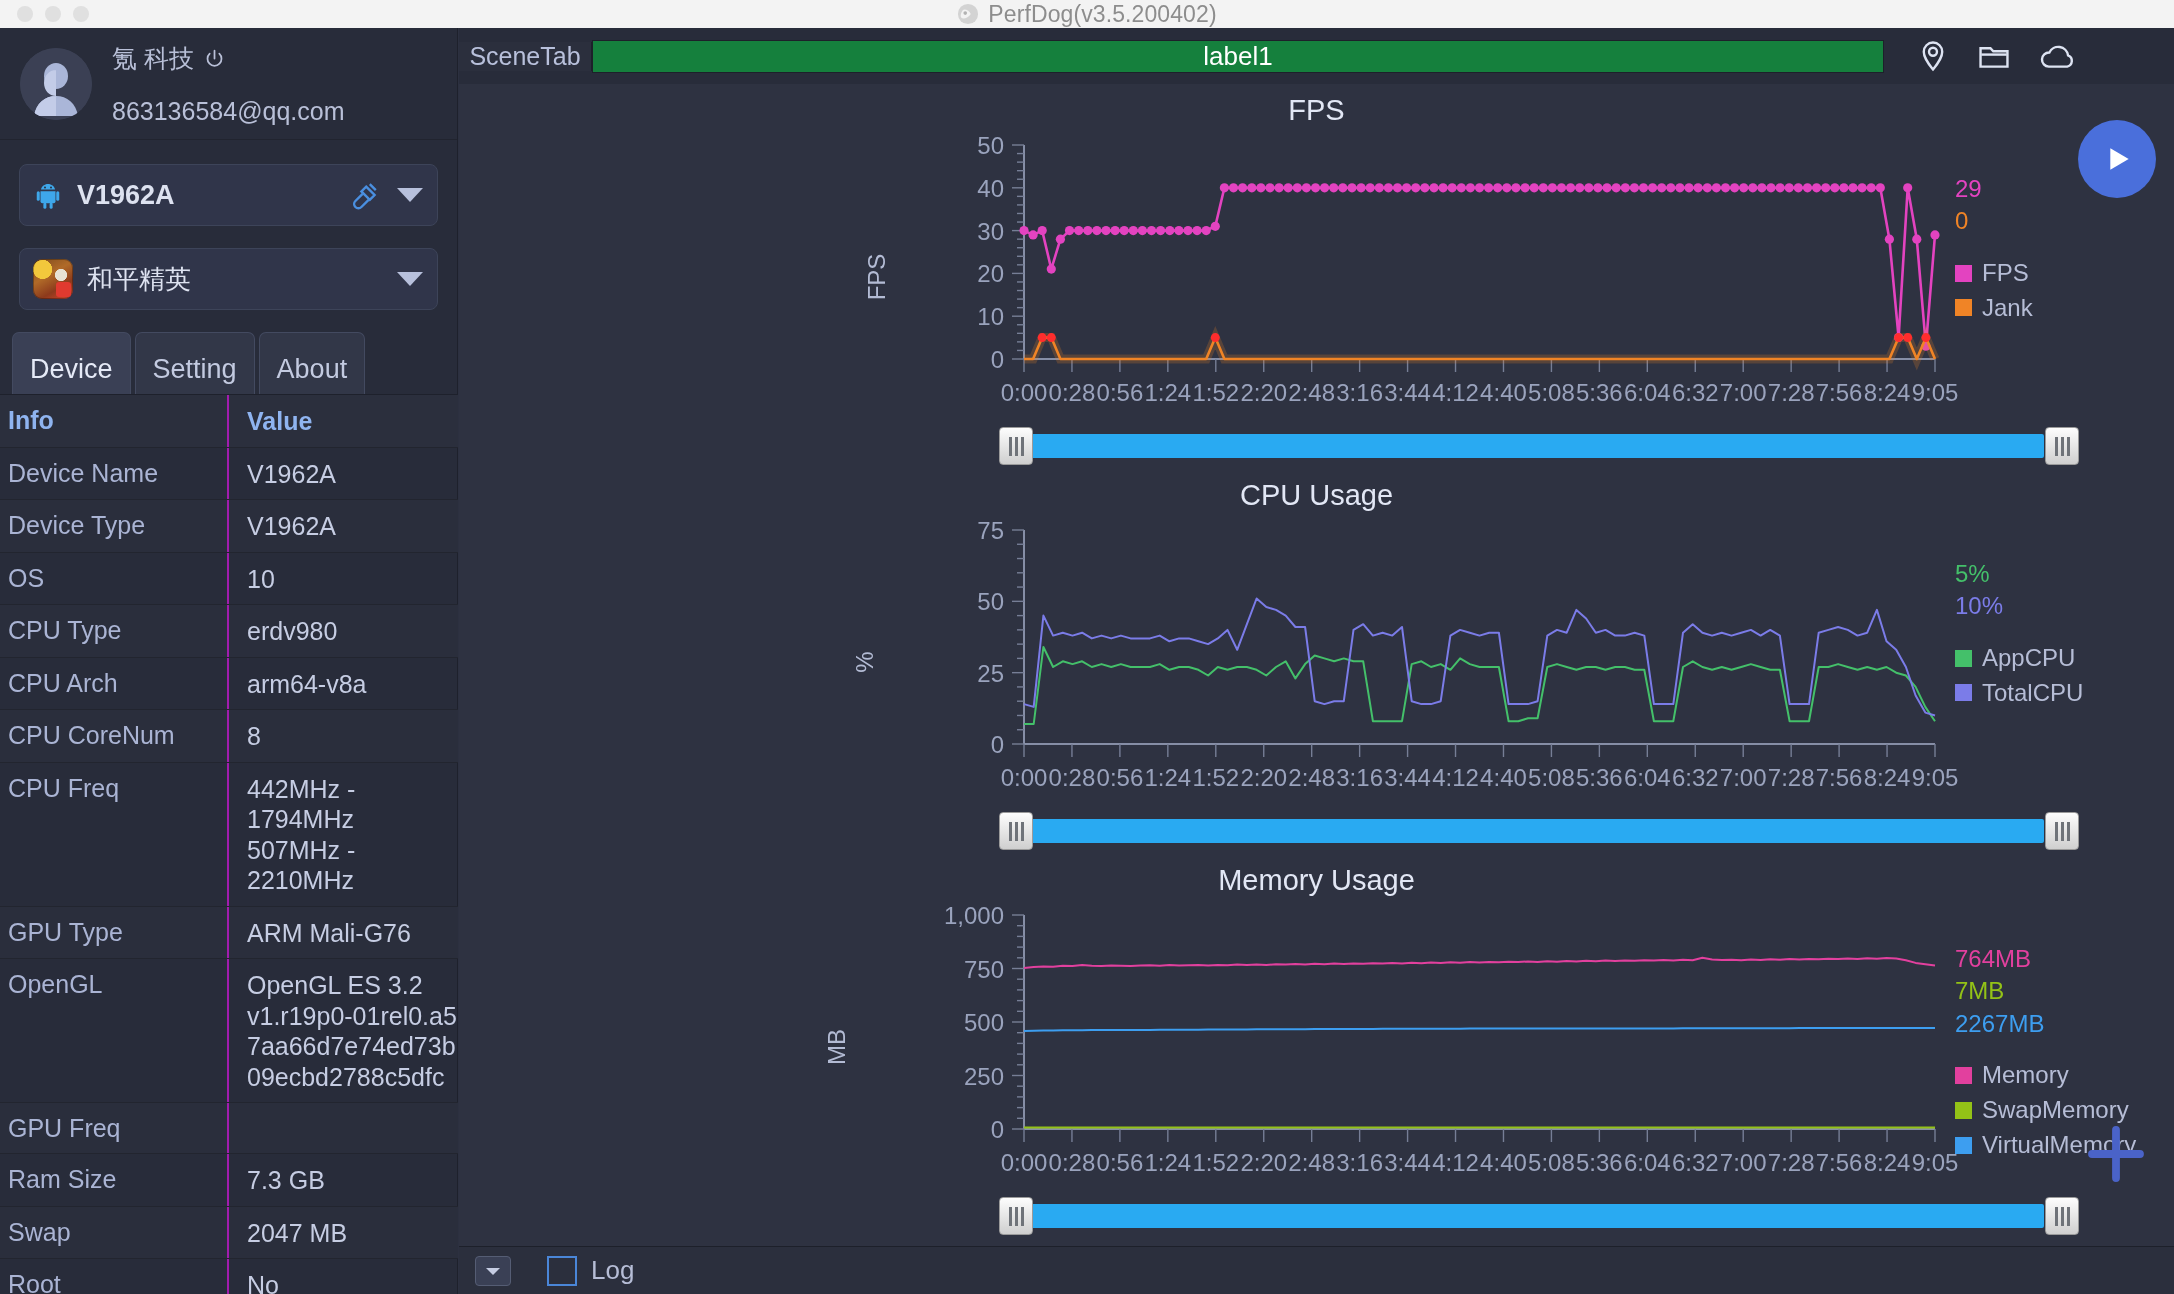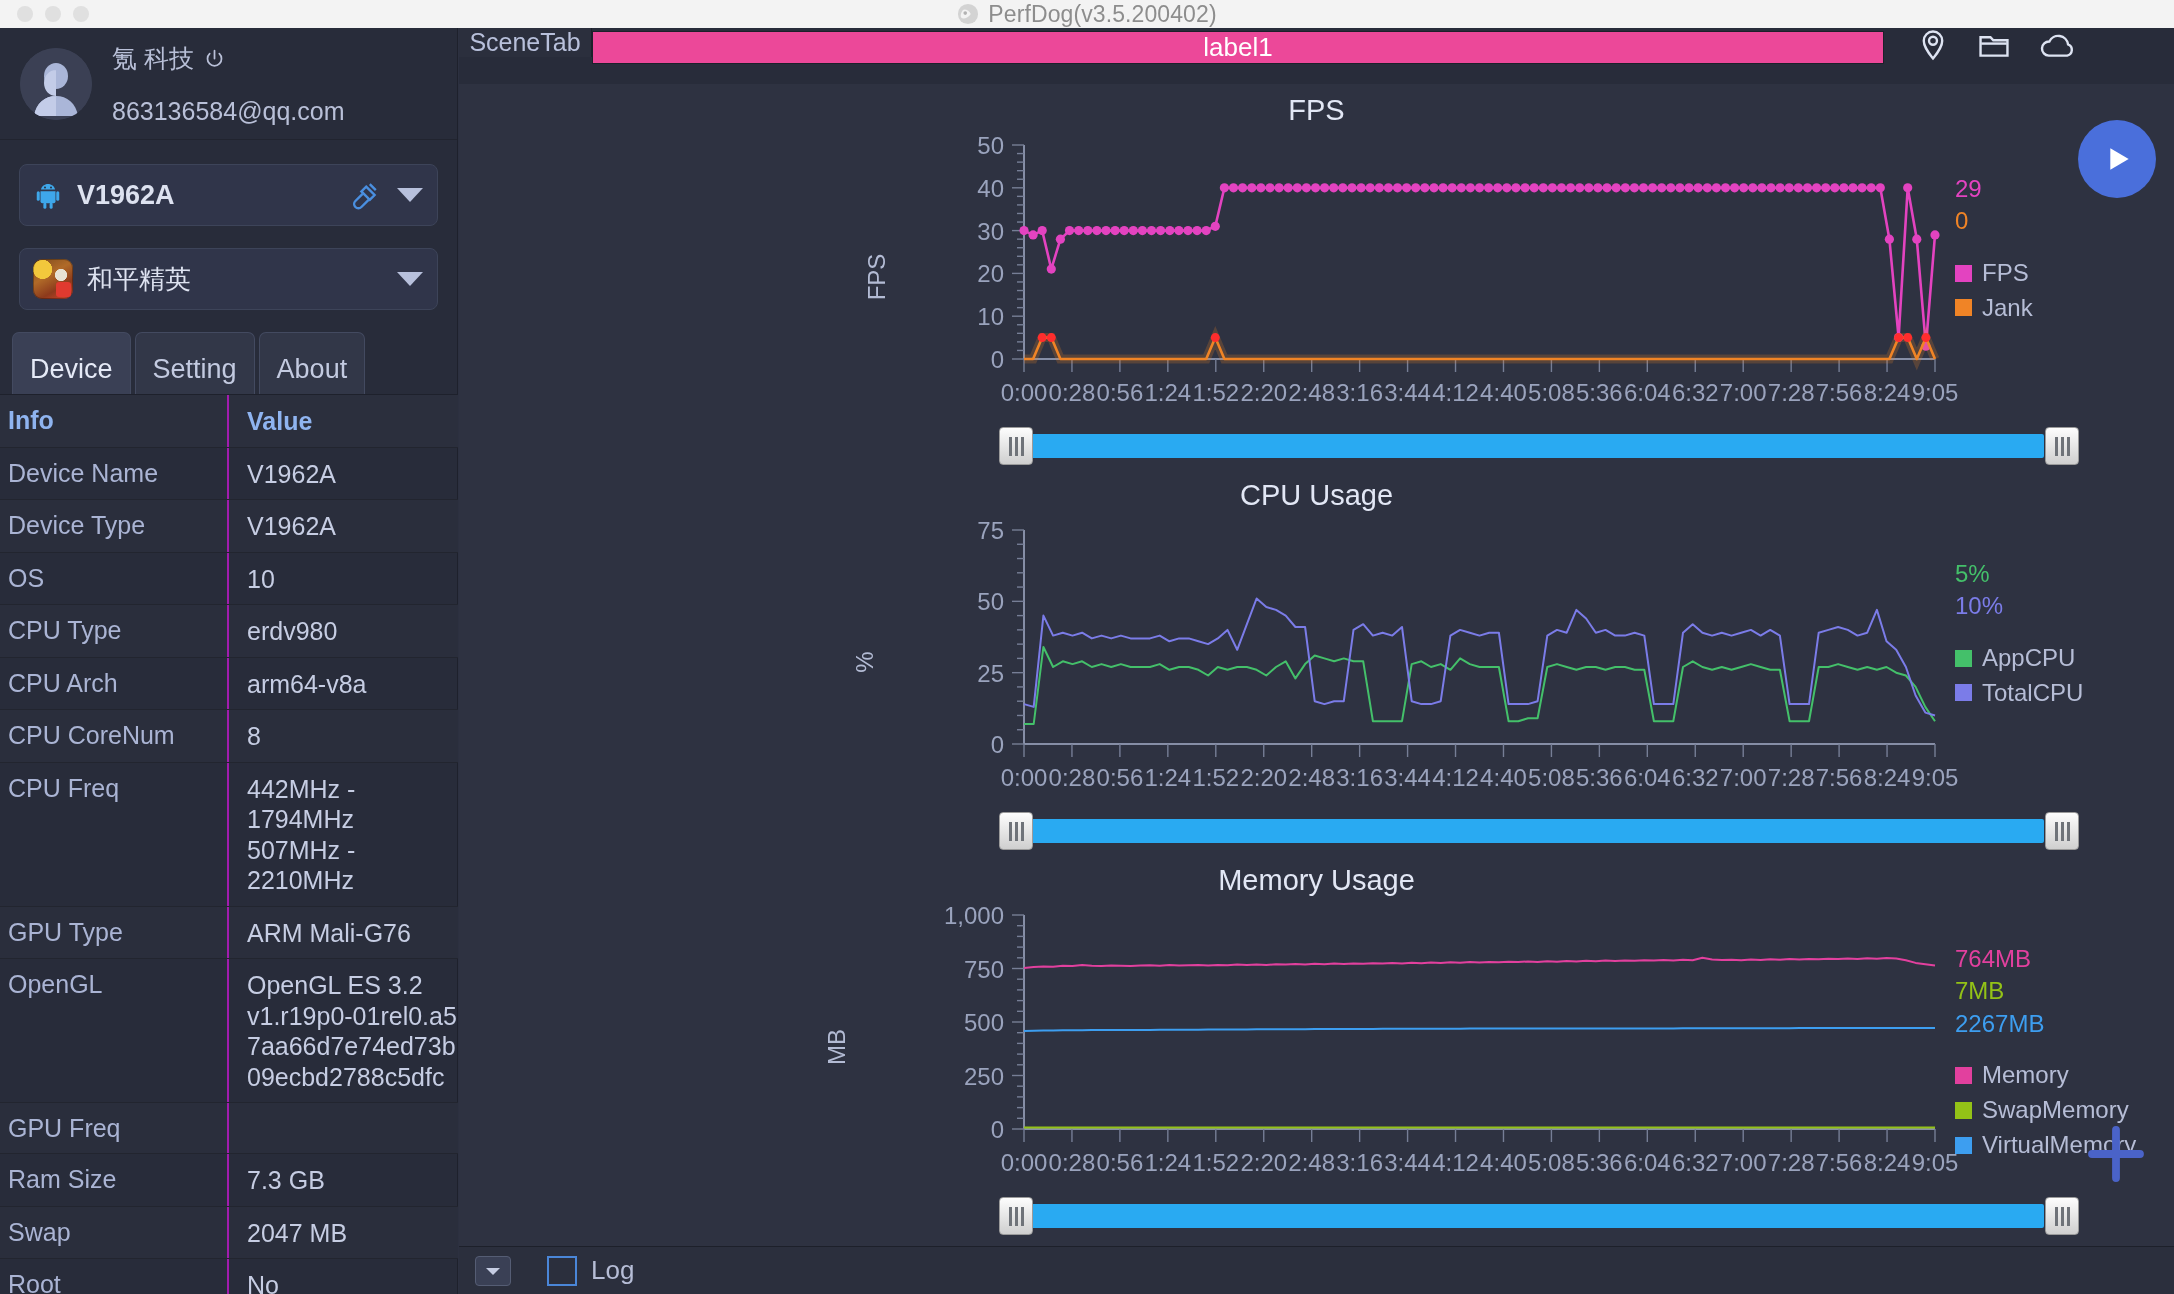--- a/index.html
+++ b/index.html
@@ -88,27 +88,27 @@
     border-right:2px solid #a21caf;
   }
   .itrow .v { flex:1; padding:11px 0 10px 18px; font-size:25px; color:#c6cde3; line-height:1.22; }
   .itrow.head .k, .itrow.head .v { color:#8fb4f0; font-weight:700; }
   .itrow.alt { background:#2a2e3c; }
   .itrow .v .ml { display:block; }
 
   
   .main { position:absolute; left:459px; top:28px; width:1715px; height:1266px; background:#2e3241; }
 
-  .topbar { height:56px; display:flex; align-items:flex-start; background:#282c3a; position:relative; }
+  .topbar { height:56px; display:flex; align-items:center; background:#282c3a; position:relative; }
   .scenetab {
     width:133px; display:flex; align-items:center; justify-content:center;
     font-size:25px; color:#b8c0db; background:#2b2f3d; border-right:1px solid #1d202a;
   }
   .labelbar {
-    flex:1; background:#ec4899; display:flex; align-items:center; justify-content:center;
+    flex:1; background:#15803d; display:flex; align-items:center; justify-content:center;
     margin:3px 0; border:1px solid #1d202a;
   }
   .labelbar span { font-size:26px; color:#fff; font-weight:500; }
   .topicons { width:290px; display:flex; align-items:center; gap:26px; padding-left:32px; }
 
   .playbtn {
     position:absolute; right:18px; top:92px; width:78px; height:78px; border-radius:50%;
     background:#4a6fdb; display:flex; align-items:center; justify-content:center; z-index:20;
   }
   .plusbtn { position:absolute; right:22px; bottom:100px; z-index:20; }

